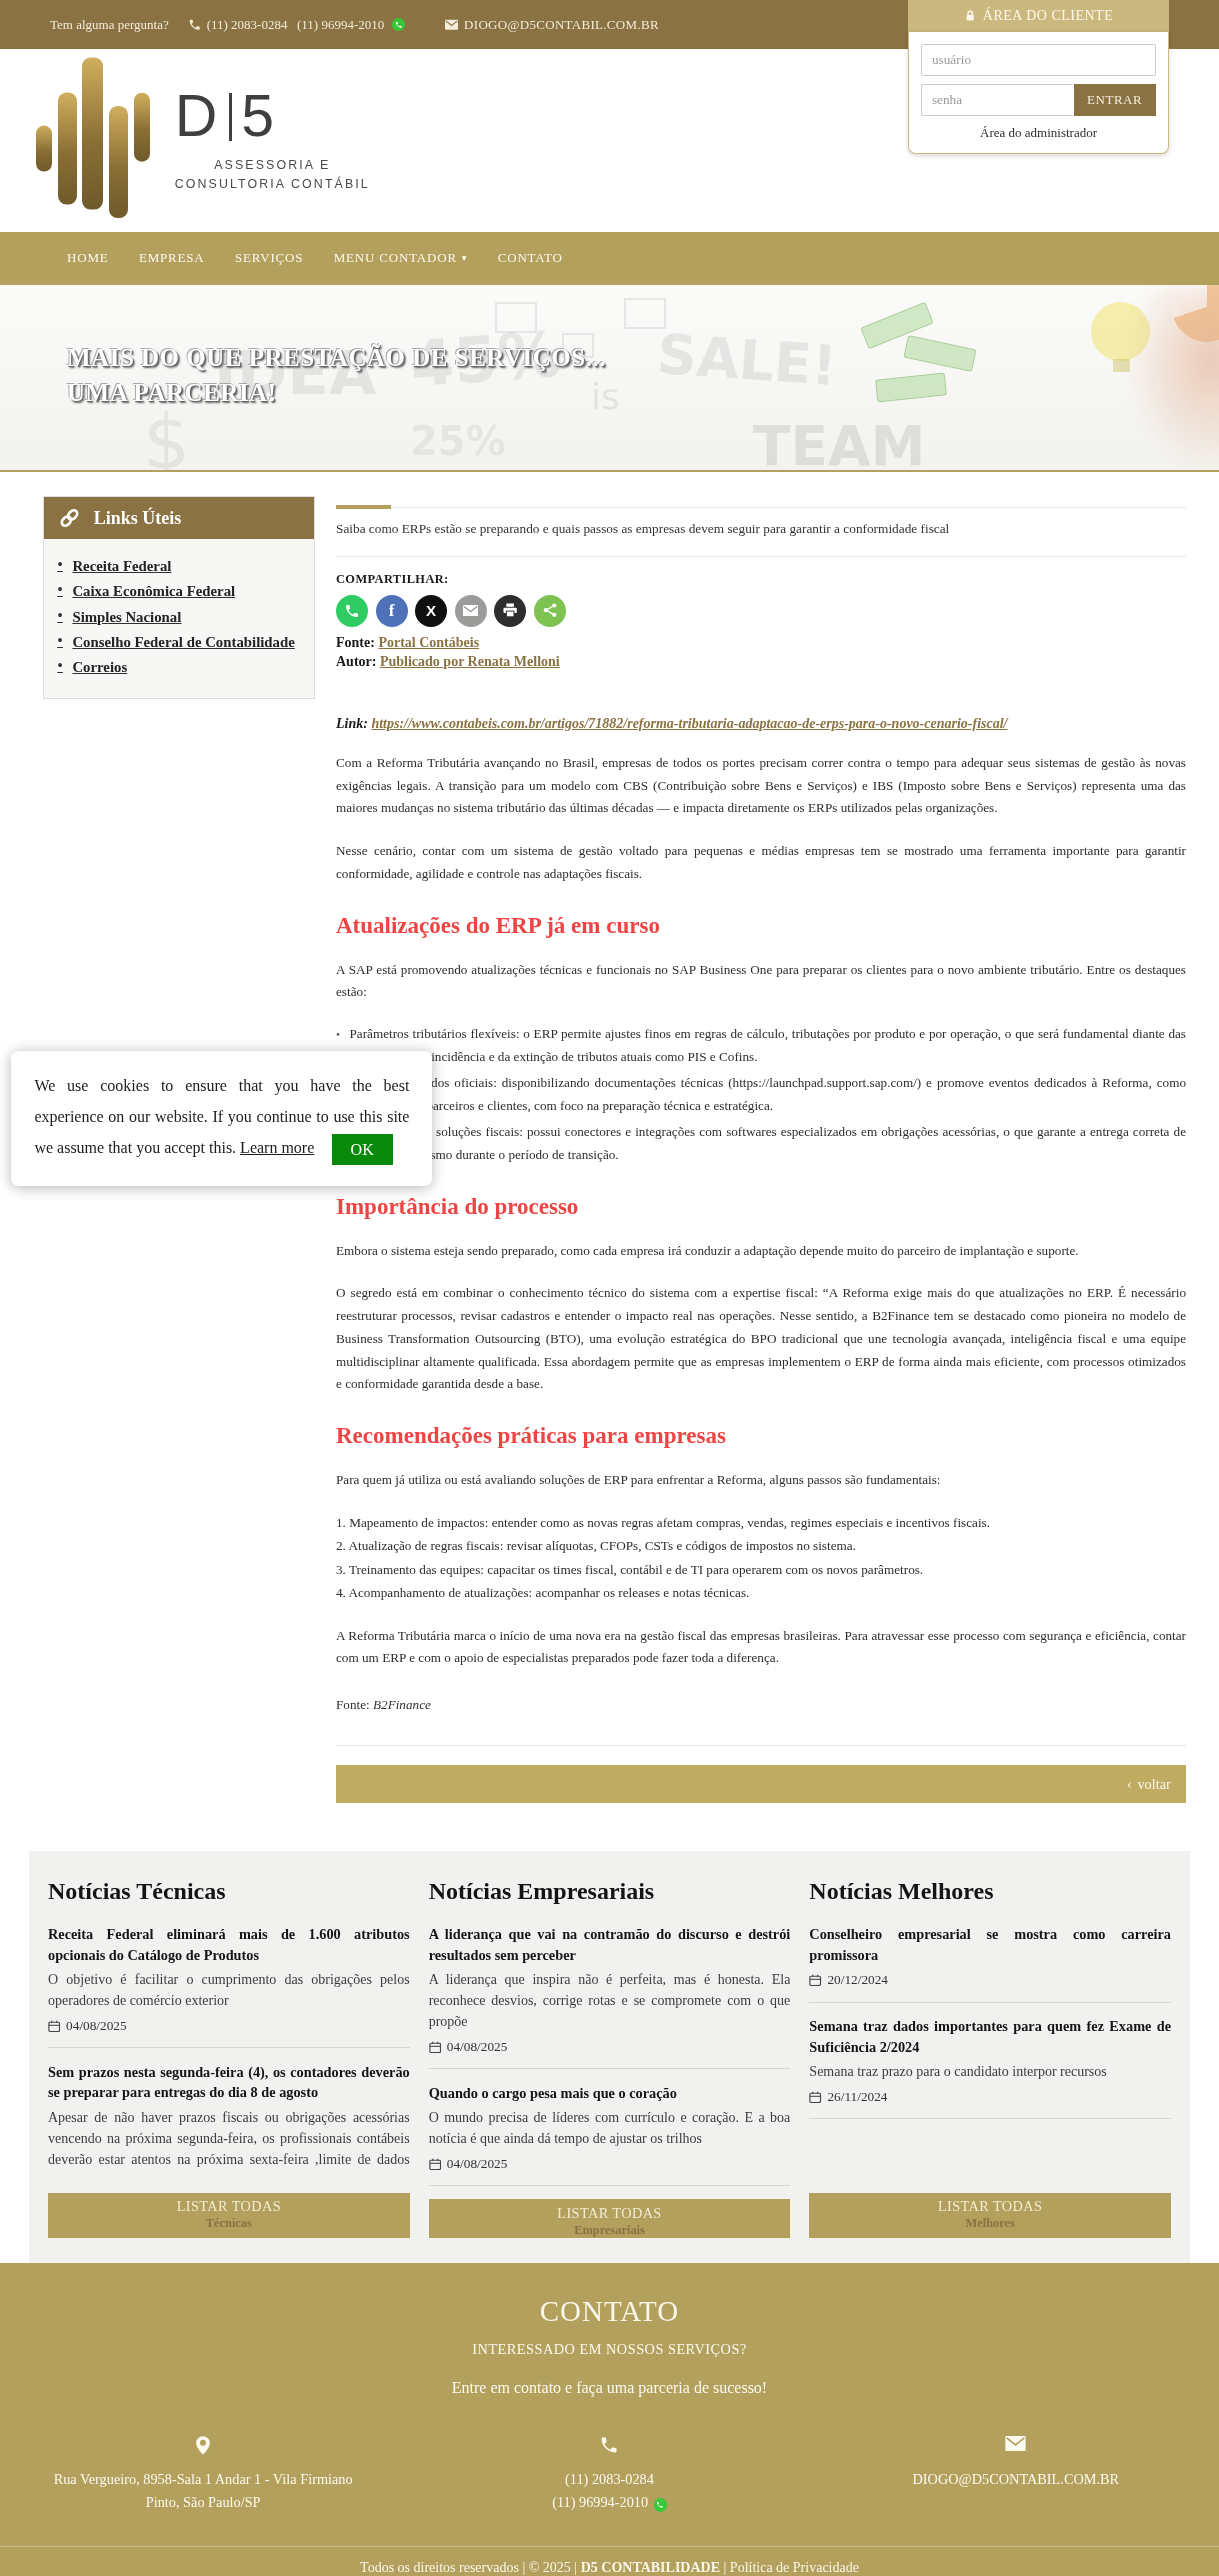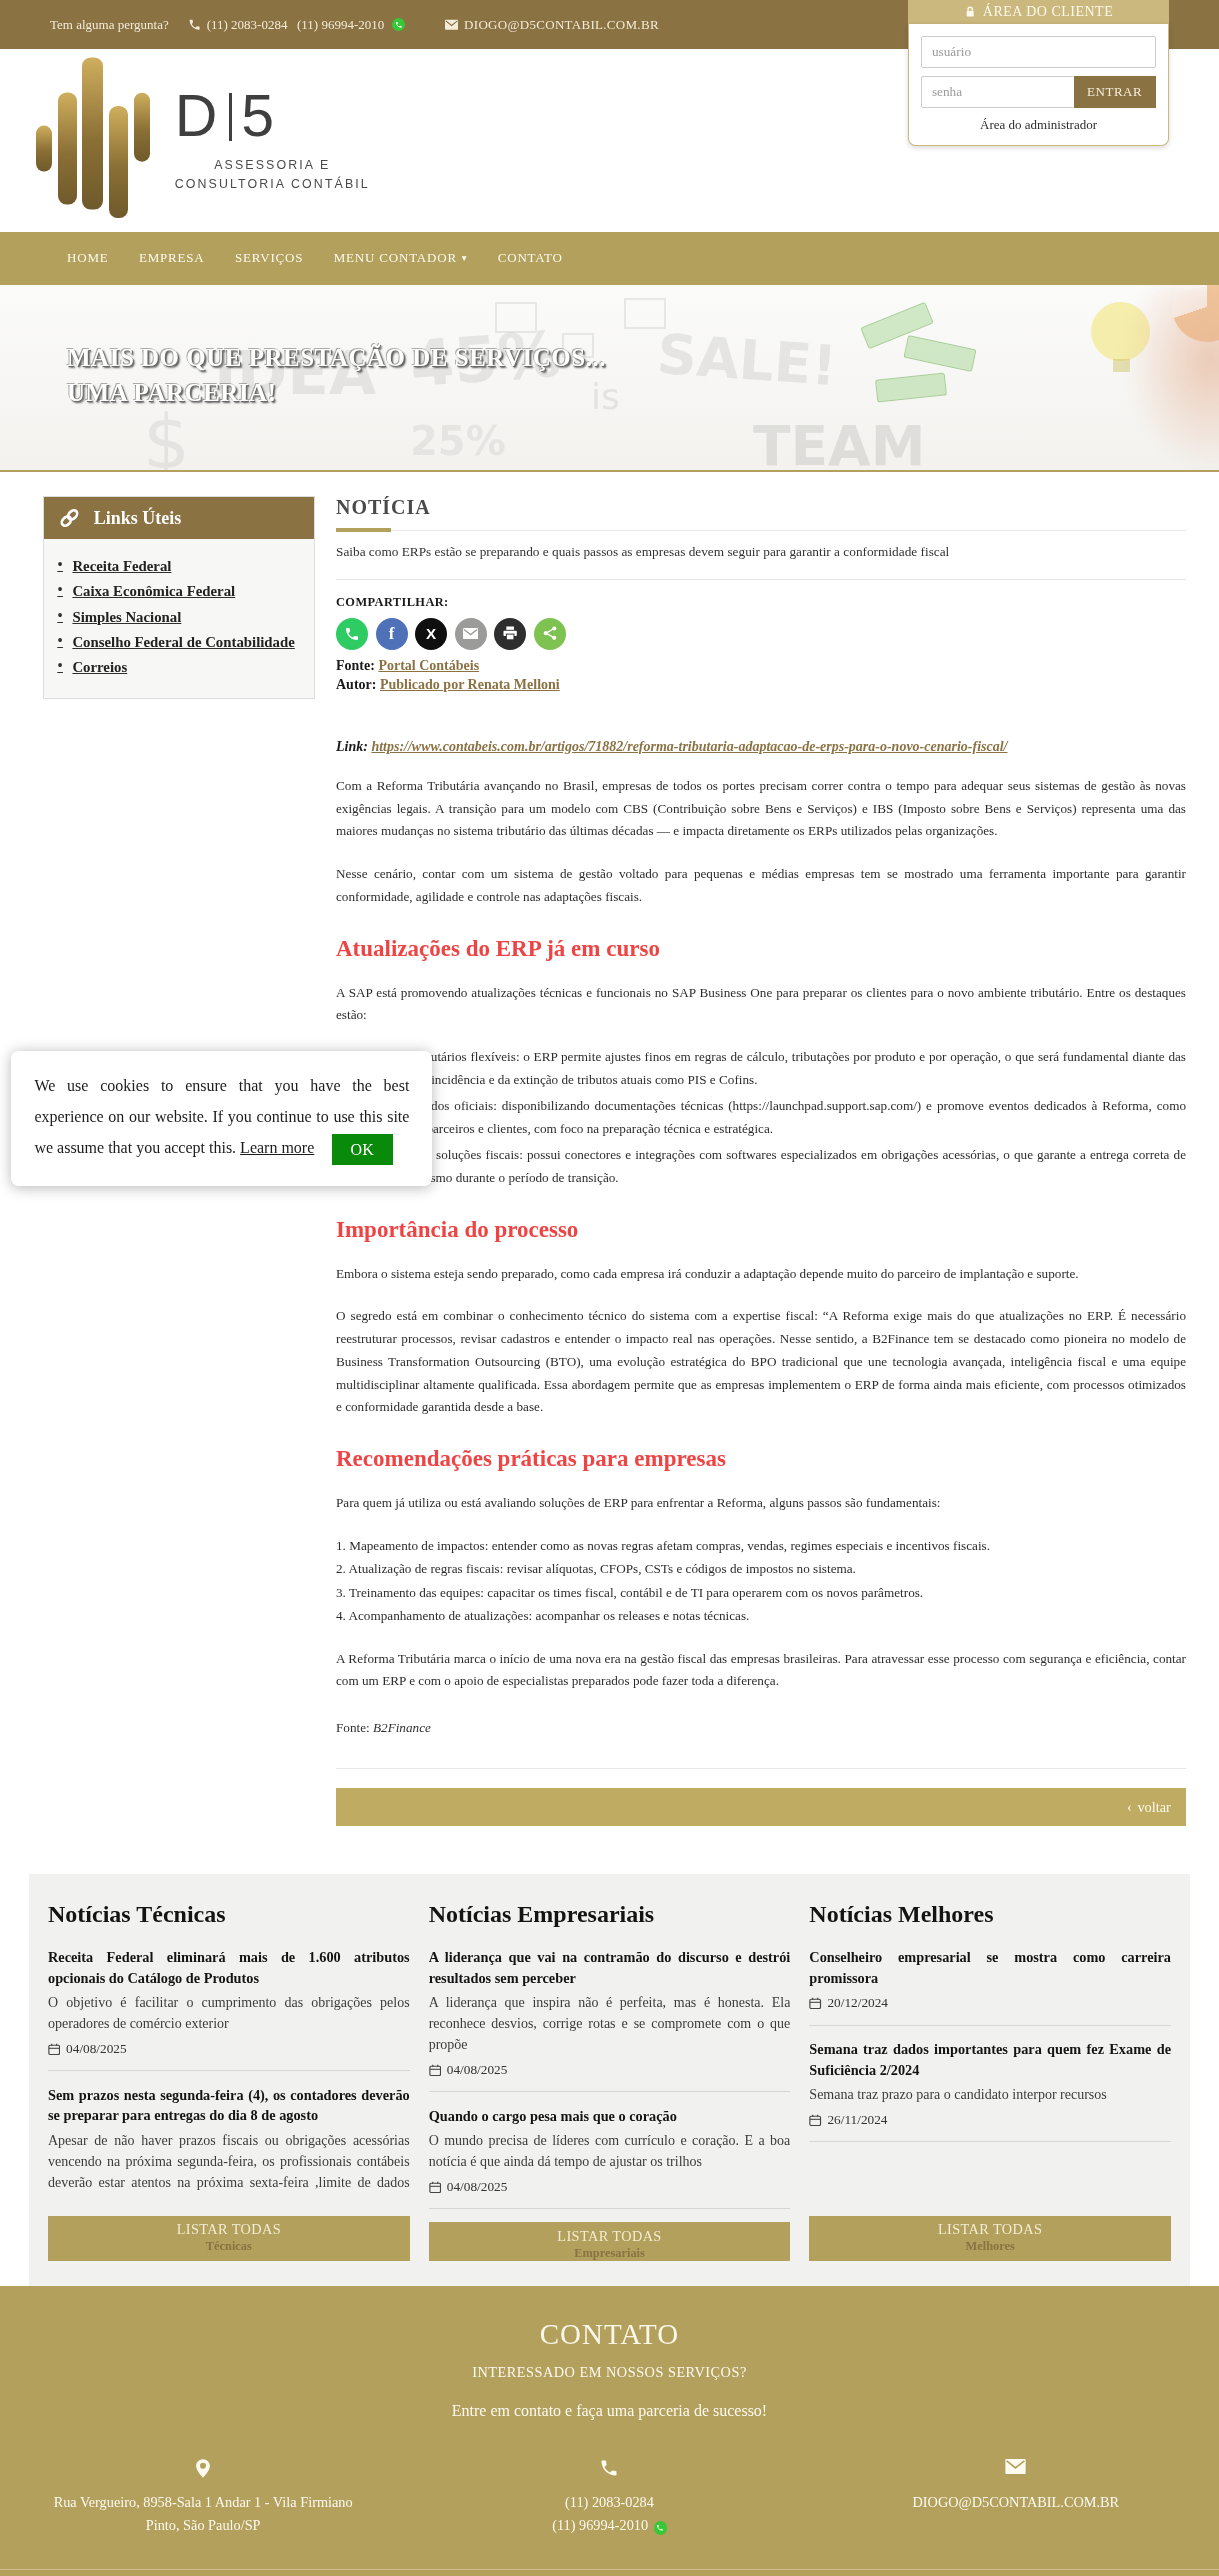--- a/index.html
+++ b/index.html
@@ -10,21 +10,21 @@
   .topbar { height:49px; background:#8a7243; display:flex; align-items:center; padding-left:50px; color:#f3ecd8; font-size:13px; }
   .topbar .q { margin-right:19px; }
   .tb-ico { width:13.3px; height:13.3px; margin-right:5.7px; flex:none; }
   .tb-phones { display:flex; align-items:center; gap:9.5px; margin-right:5.7px; }
   .wa-badge { width:13.3px; height:13.3px; border-radius:50%; background:#37c837; display:inline-flex; align-items:center; justify-content:center; margin-left:1.9px; }
   .wa-badge svg { width:7.6px; height:7.6px; }
   .tb-mail { display:flex; align-items:center; margin-left:40px; letter-spacing:0.3px; }
 
   
   .client-area { position:absolute; top:0; left:908px; width:261px; z-index:60; }
-  .ca-tab { height:24px; background:#cbb87e; display:flex; align-items:center; justify-content:center; gap:6.7px; color:#fdf8ea; font-size:14px; letter-spacing:0.5px; }
+  .ca-tab { height:32px; background:#cbb87e; display:flex; align-items:center; justify-content:center; gap:6.7px; color:#fdf8ea; font-size:14px; letter-spacing:0.5px; }
   .ca-panel { background:#fff; border:1px solid #cbb87e; border-top:none; border-radius:0 0 7.6px 7.6px; padding:12.4px 12.4px 11.4px; box-shadow:0 1.9px 5.7px rgba(0,0,0,.15); }
   .ca-input { width:100%; height:32px; border:1px solid #ccc; border-radius:1.9px; padding:0 9.5px; font-family:inherit; font-size:13.3px; color:#555; }
   .ca-input::placeholder { color:#9a9a9a; }
   .ca-row { display:flex; margin-top:7.6px; }
   .ca-row input { flex:1; min-width:0; border-right:none; }
   .ca-btn { width:82px; background:#8a7243; color:#f6efdc; border:none; font-family:inherit; font-size:13px; letter-spacing:0.5px; cursor:pointer; }
   .ca-admin { display:block; text-align:center; margin-top:9.5px; font-size:13px; color:#2e2e2e; text-decoration:none; }
 
   
   .header { height:183px; background:#fff; display:flex; align-items:center; padding-left:36px; }
@@ -279,21 +279,20 @@
       <li>
           <a href="#">Conselho Federal de Contabilidade</a>
         </li>
       <li>
           <a href="#">Correios</a>
         </li>
     </ul>
   </div>
 
   <div class="article">
-    <div class="sec-title">NOTÍCIA</div>
     <div class="sec-rule">
         <span class="gold"></span>
       </div>
 
     <p class="a-sub">Saiba como ERPs estão se preparando e quais passos as empresas devem seguir para garantir a conformidade fiscal</p>
     <hr class="hr-light">
 
     <div class="share-label">COMPARTILHAR:</div>
     <div class="share-row">
       <span class="s-icon s-wa">

